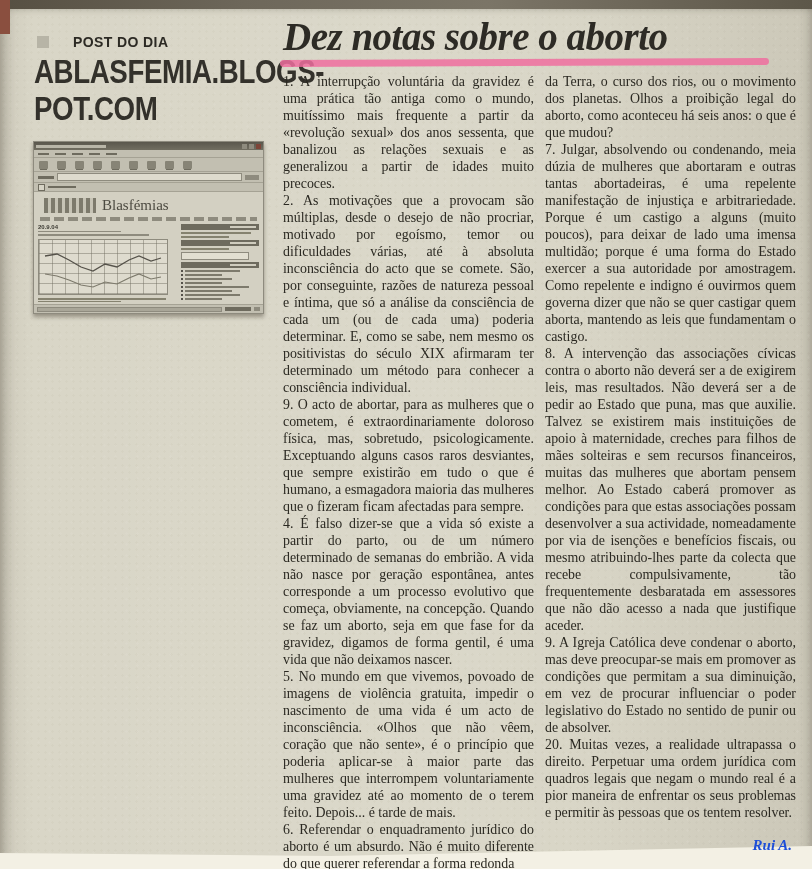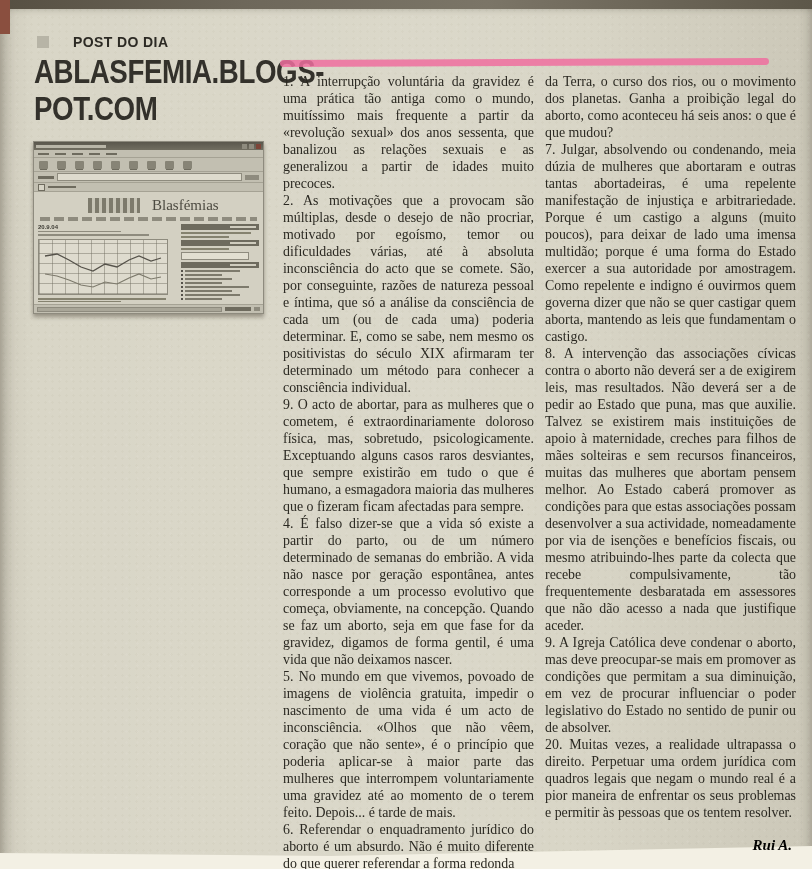--- a/index.html
+++ b/index.html
@@ -55,21 +55,21 @@
   .ms-addr{height:10px;background:#c2bfb1;display:flex;align-items:center;gap:3px;
     padding:0 4px;border-bottom:1px solid #a5a294;}
   .ms-addr .lab{width:16px;height:3px;background:#6e6b5e;}
   .ms-addr .field{flex:1;height:6px;background:#dedbcd;border:1px solid #8e8b7e;}
   .ms-addr .go{width:14px;height:5px;background:#8e8b7e;}
   .ms-links{height:8px;background:#c2bfb1;display:flex;align-items:center;gap:3px;
     padding:0 4px;border-bottom:1px solid #a5a294;}
   .ms-links .bx{width:5px;height:5px;border:1px solid #6e6b5e;background:#d6d3c5;}
   .ms-links .bar{width:28px;height:2px;background:#6e6b5e;}
   .ms-content{flex:1;background:#d3d0c2;overflow:hidden;display:flex;flex-direction:column;}
-  .ms-header{height:22px;display:flex;align-items:center;gap:12px;padding:2px 6px 0 10px;margin-left:44px;}
+  .ms-header{height:22px;display:flex;align-items:center;gap:6px;padding:2px 6px 0 10px;}
   .ms-logo{width:52px;height:15px;background:
       repeating-linear-gradient(90deg,#7d7a6c 0 4px,#97948536 4px 7px);}
   .ms-blogtitle{font-family:"Liberation Serif",serif;font-size:15px;color:#4c4a41;}
   .ms-nav{height:4px;margin:1px 6px;background:
       repeating-linear-gradient(90deg,#8e8b7e 0 10px,transparent 10px 14px);}
   .ms-body{flex:1;display:flex;gap:4px;padding:2px 4px;overflow:hidden;}
   .ms-main{flex:1;overflow:hidden;}
   .ms-date{font-size:6px;font-weight:bold;color:#3c3a33;border-bottom:1px solid #8e8b7e;
     width:60%;line-height:7px;}
   .ms-subline{width:80%;height:2px;background:#8e8b7e;margin:2px 0 3px;}
@@ -109,21 +109,21 @@
     font-size:39px;line-height:42px;font-weight:bold;font-style:italic;
     color:#2d2b25;letter-spacing:-.5px;}
   .hl-underline{position:absolute;left:280px;top:59px;width:489px;height:7px;
     border-radius:4px;transform:rotate(-.25deg);opacity:.85;
     background:linear-gradient(90deg,#f07aa8,#ee6d9f 40%,#f07aa8);}
   .columns{position:absolute;left:283px;top:73px;width:514px;display:flex;gap:11px;}
   .col{width:251px;font-size:13.9px;line-height:17px;color:#2b2922;
     text-align:justify;hyphens:auto;-webkit-hyphens:auto;}
   .col p{margin:0;}
   .signature{margin-top:16px;text-align:right;font-weight:bold;font-style:italic;
-    font-size:15px;padding-right:4px;color:#000000;}
+    font-size:15px;padding-right:4px;color:#1d4ed8;}
 </style>
 </head>
 <body>
 
 <div class="page">
   <div class="paper"></div>
   <div class="edge-top"></div>
   <div class="edge-corner"></div>
 
   <div class="kicker">
@@ -241,33 +241,34 @@
         </div>
       </div>
       <div class="ms-status">
         <span class="l"></span>
         <span class="seg"></span>
         <span class="sq2"></span>
       </div>
     </div>
   </div>
 
+  <div class="headline">Dez notas sobre o aborto</div>
   <div class="hl-underline" style="background: rgb(238, 111, 159);"></div>
 
   <div class="columns">
     <div class="col">
         <p>1. A interrupção voluntária da gravidez é uma prática tão antiga como o mundo, muitíssimo mais frequente a partir da «revolução sexual» dos anos sessenta, que banalizou as relações sexuais e as generalizou a partir de idades muito precoces.</p>
         <p>2. As motivações que a provocam são múltiplas, desde o desejo de não procriar, motivado por egoísmo, temor ou dificuldades várias, até à absoluta inconsciência do acto que se comete. São, por conseguinte, razões de natureza pessoal e íntima, que só a análise da consciência de cada um (ou de cada uma) poderia determinar. E, como se sabe, nem mesmo os positivistas do século XIX afirmaram ter determinado um método para conhecer a consciência individual.</p>
         <p>9. O acto de abortar, para as mulheres que o cometem, é extraordinariamente doloroso física, mas, sobretudo, psicologicamente. Exceptuando alguns casos raros desviantes, que sempre existirão em tudo o que é humano, a esmagadora maioria das mulheres que o fizeram ficam afectadas para sempre.</p>
         <p>4. É falso dizer-se que a vida só existe a partir do parto, ou de um número determinado de semanas do embrião. A vida não nasce por geração espontânea, antes corresponde a um processo evolutivo que começa, obviamente, na concepção. Quando se faz um aborto, seja em que fase for da gravidez, digamos de forma gentil, é uma vida que não deixamos nascer.</p>
         <p>5. No mundo em que vivemos, povoado de imagens de violência gratuita, impedir o nascimento de uma vida é um acto de inconsciência. «Olhos que não vêem, coração que não sente», é o princípio que poderia aplicar-se à maior parte das mulheres que interrompem voluntariamente uma gravidez até ao momento de o terem feito. Depois... é tarde de mais.</p>
         <p>6. Referendar o enquadramento jurídico do aborto é um absurdo. Não é muito diferente do que querer referendar a forma redonda</p>
       </div>
     <div class="col">
-    <p>da Terra, o curso dos rios, ou o movimento dos planetas. Ganha a proibição legal do aborto, como aconteceu há seis anos: o que é que mudou?</p>
+    <p>da Terra, o curso dos rios, ou o movimento dos planetas. Olhos a proibição legal do aborto, como aconteceu há seis anos: o que é que mudou?</p>
         <p>7. Julgar, absolvendo ou condenando, meia dúzia de mulheres que abortaram e outras tantas abortadeiras, é uma repelente manifestação de injustiça e arbitrariedade. Porque é um castigo a alguns (muito poucos), para deixar de lado uma imensa multidão; porque é uma forma do Estado exercer a sua autoridade por amostragem. Como repelente e indigno é ouvirmos quem governa dizer que não se quer castigar quem aborta, mantendo as leis que fundamentam o castigo.</p>
         <p>8. A intervenção das associações cívicas contra o aborto não deverá ser a de exigirem leis, mas resultados. Não deverá ser a de pedir ao Estado que puna, mas que auxilie. Talvez se existirem mais instituições de apoio à maternidade, creches para filhos de mães solteiras e sem recursos financeiros, muitas das mulheres que abortam pensem melhor. Ao Estado caberá promover as condições para que estas associações possam desenvolver a sua actividade, nomeadamente por via de isenções e benefícios fiscais, ou mesmo atribuindo-lhes parte da colecta que recebe compulsivamente, tão frequentemente desbaratada em assessores que não dão acesso a nada que justifique aceder.</p>
         <p>9. A Igreja Católica deve condenar o aborto, mas deve preocupar-se mais em promover as condições que permitam a sua diminuição, em vez de procurar influenciar o poder legislativo do Estado no sentido de punir ou de absolver.</p>
         <p>20. Muitas vezes, a realidade ultrapassa o direito. Perpetuar uma ordem jurídica com quadros legais que negam o mundo real é a pior maneira de enfrentar os seus problemas e permitir às pessoas que os tentem resolver.</p>
         <div class="signature">Rui A.</div>
       </div>
   </div>
 </div>
 
 </body></html>

